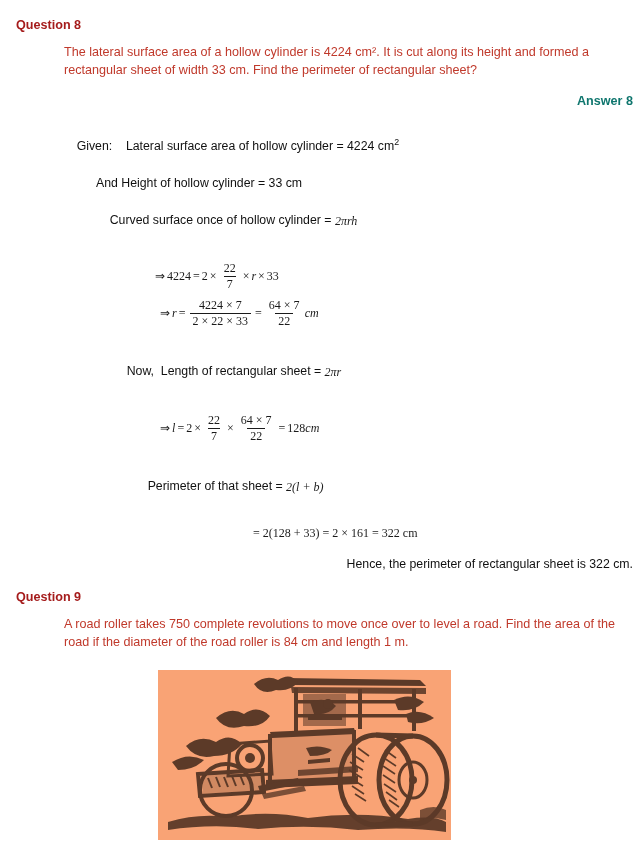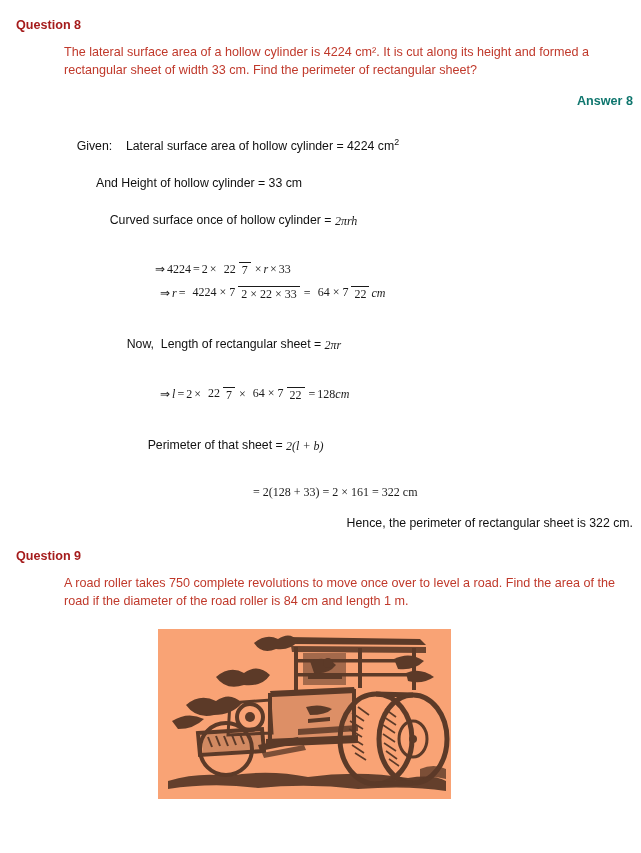--- a/index.html
+++ b/index.html
@@ -67,21 +67,21 @@
     align-items: center;
     vertical-align: middle;
     white-space: nowrap;
   }
   .math i, .mi {
     font-family: "Liberation Serif", serif;
     font-style: italic;
   }
   .frac {
     display: inline-flex;
-    flex-direction: row;
+    flex-direction: column;
     align-items: center;
     vertical-align: middle;
     margin: 0 2px;
     line-height: 1.08;
   }
   .frac .num {
     padding: 0 3px 1px 3px;
   }
   .frac .den {
     padding: 1px 3px 0 3px;

